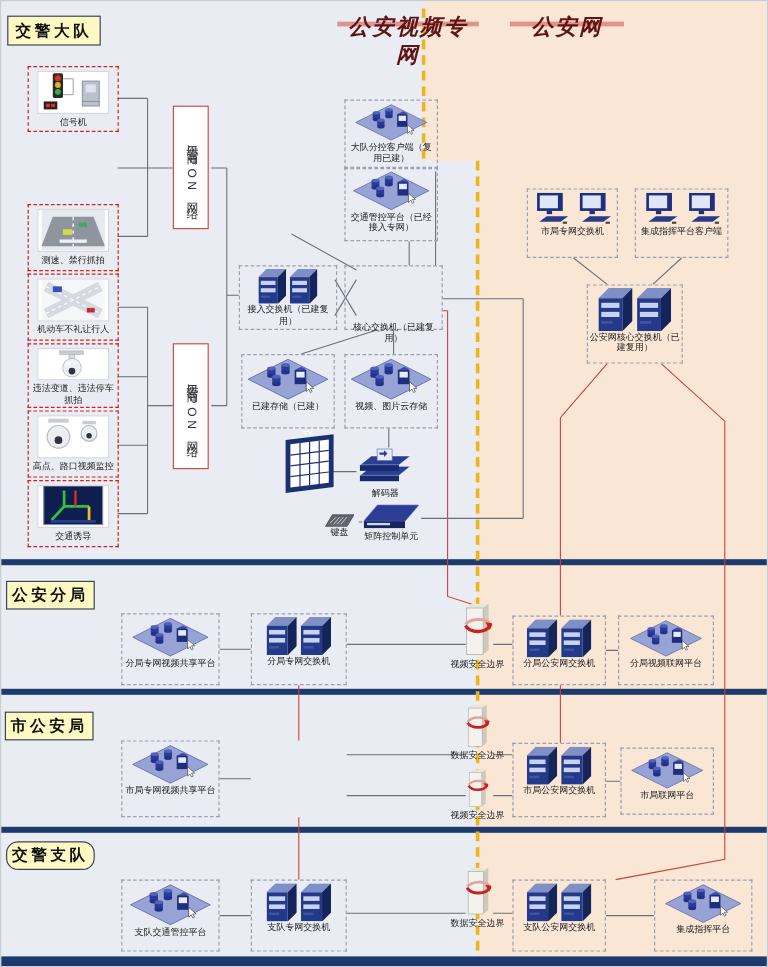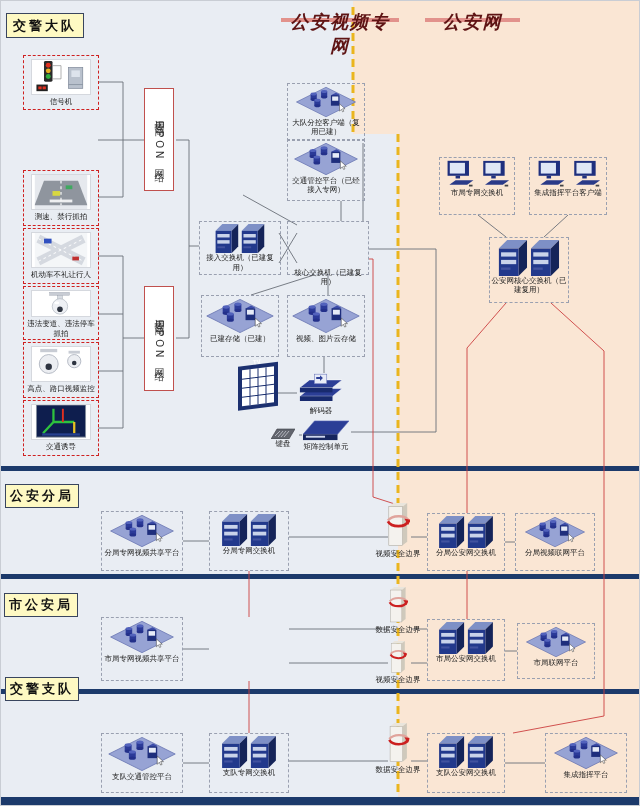--- a/index.html
+++ b/index.html
@@ -208,21 +208,21 @@
   <div class="zone-label" style="left:280px;top:9px;width:118px;height:18px;">
     <span>公安视频专网</span>
   </div>
   <div class="zone-label" style="left:424px;top:9px;width:95px;height:18px;">
     <span>公安网</span>
   </div>
 
   <div class="sec-title" style="left:5px;top:12px;width:76px;height:23px;">交警大队</div>
   <div class="sec-title" style="left:4px;top:483px;width:72px;height:22px;">公安分局</div>
   <div class="sec-title" style="left:3px;top:592px;width:72px;height:22px;">市公安局</div>
-  <div class="sec-title" style="left:4px;top:676px;width:72px;height:22px;">交警支队</div>
+  <div class="sec-title" style="left:4px;top:700px;width:72px;height:22px;border-radius:10px;">交警支队</div>
 
   <div class="devbox" style="left:22px;top:54px;width:76px;height:55px;">
     <svg class="thumb" viewBox="0 0 56 36">
         <use href="#sym-signal"></use>
       </svg>
     <div class="lbl">信号机</div>
   </div>
   <div class="devbox" style="left:22px;top:169px;width:76px;height:56px;">
     <svg class="thumb" viewBox="0 0 56 36">
         <use href="#sym-roadspeed"></use>

